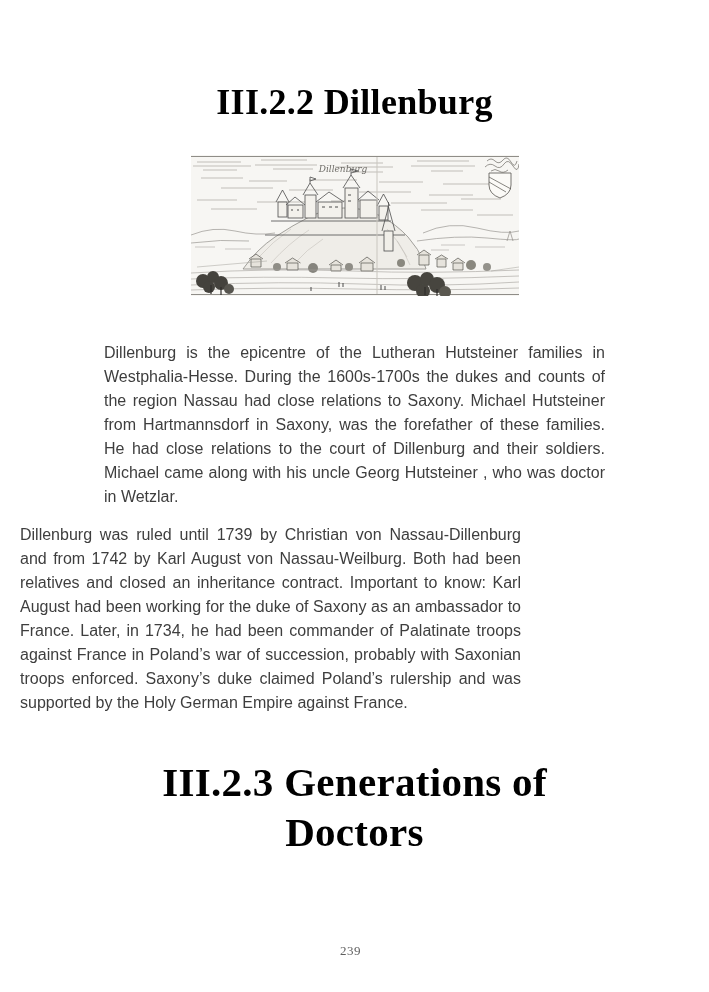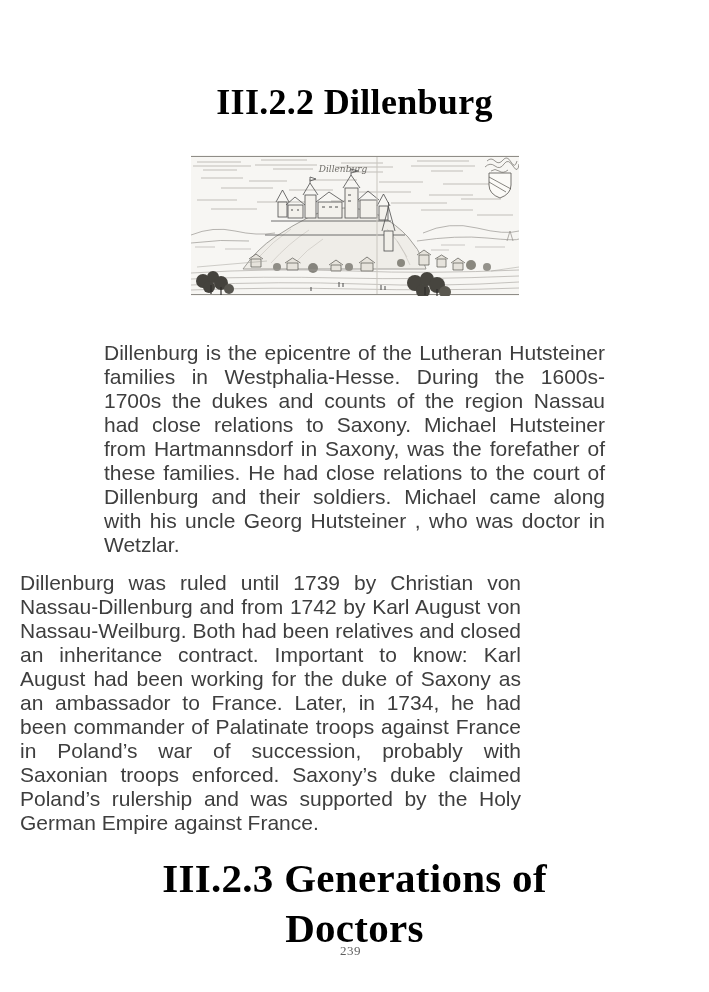--- a/index.html
+++ b/index.html
@@ -18,37 +18,37 @@
     text-align:center;
     margin:0 auto;
   }
   .heading-1 {
     margin-top:78px;
     font-size:36px;
     line-height:48px;
     letter-spacing:0.3px;
   }
   .heading-2 {
-    margin-top:18px;
+    margin-top:42px;
     font-size:41px;
     line-height:50px;
     max-width:500px;
     letter-spacing:0.3px;
     text-align:center;
   }
   figure.engraving {
     width:328px; height:141px;
     margin:29px auto 0 auto;
     padding:0;
   }
   p.body-par {
     width:501px;
     margin:0 auto;
     text-align:justify;
-    font-size:21px;
+    font-size:16px;
     line-height:24px;
     color:#3e3e3e;
     letter-spacing:0px;
   }
   p.body-par.first { margin-top:45px; }
   p.body-par + p.body-par { margin-top:14px;margin-left:20px; }
   .page-number {
     position:absolute;
     left:0; right:8px;
     bottom:33px;

